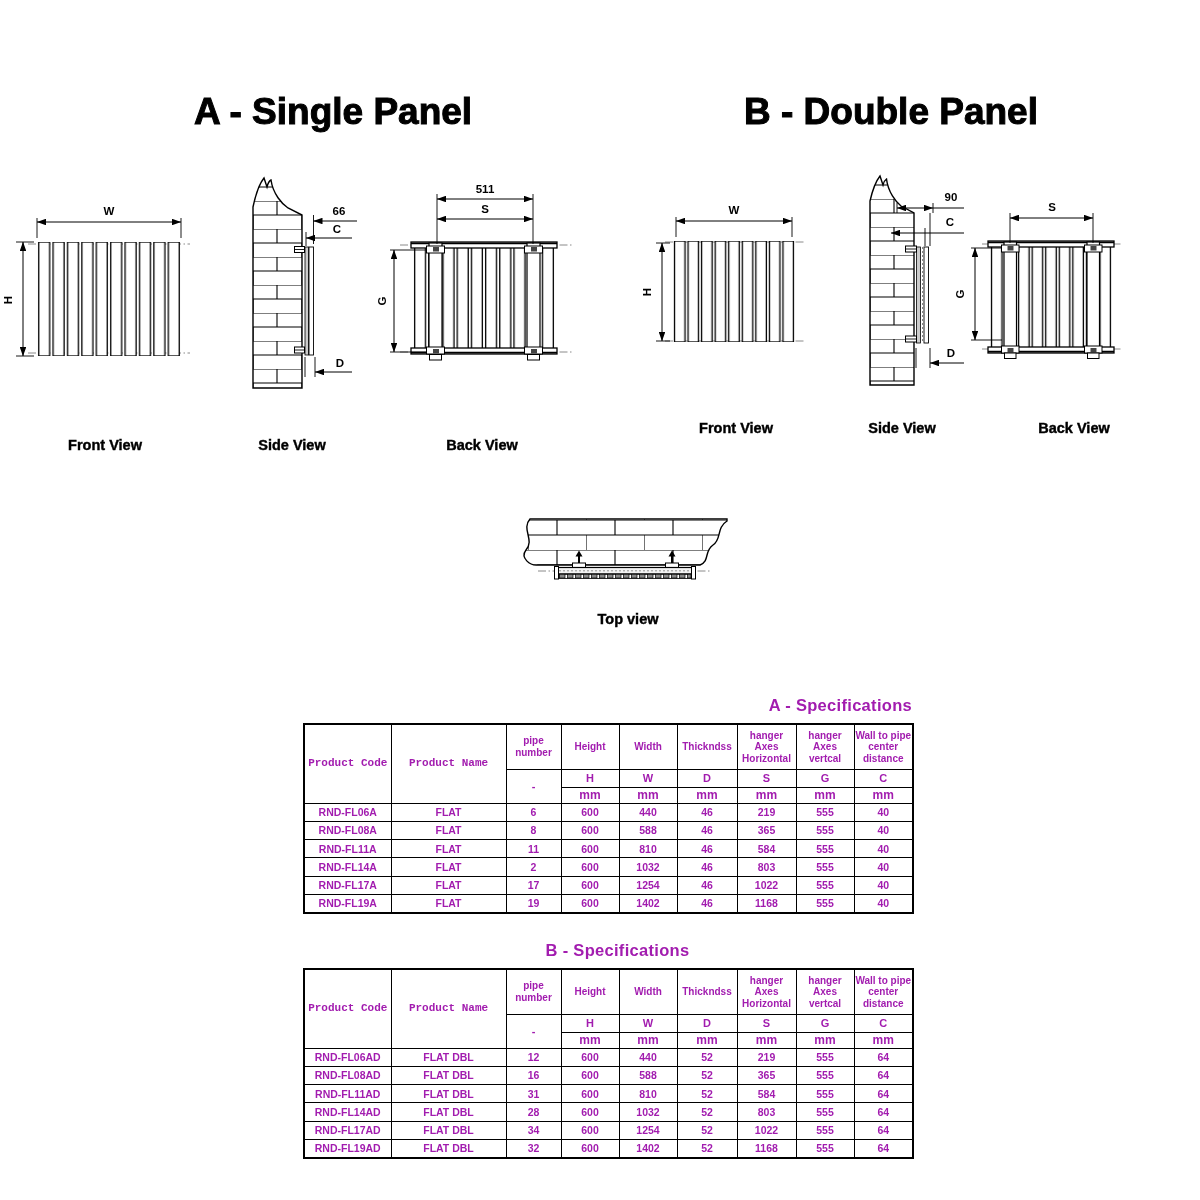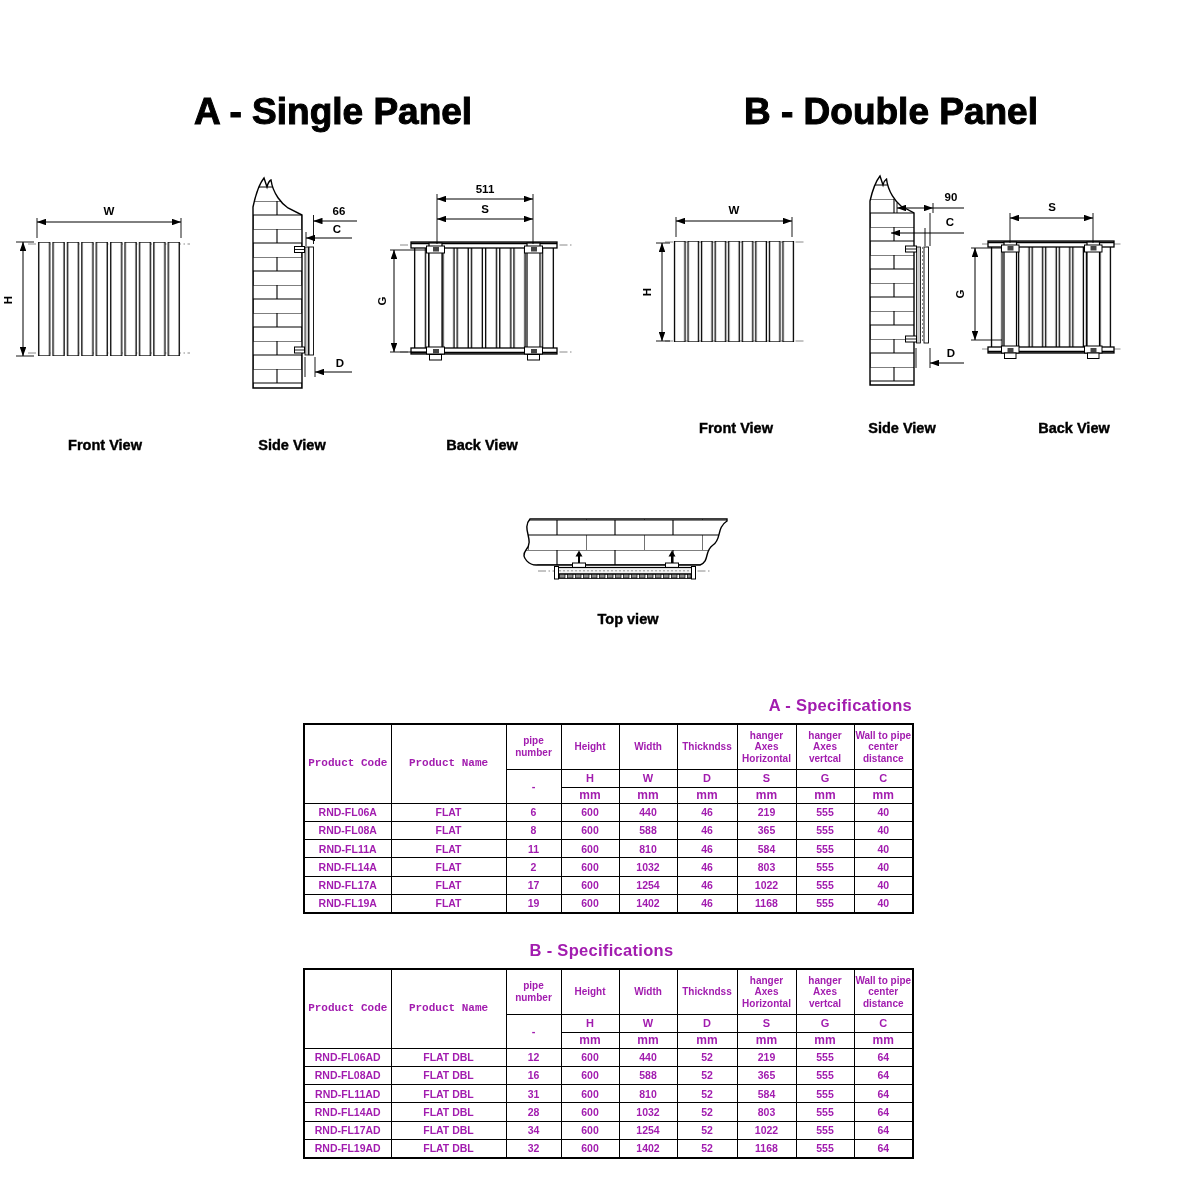--- a/index.html
+++ b/index.html
@@ -332,21 +332,21 @@
           <td>600</td>
           <td>1402</td>
           <td>46</td>
           <td>1168</td>
           <td>555</td>
           <td>40</td>
   </tr>
 </tbody>
     </table>
 
-<div class="spec-title" style="left:297px;top:941px;">B - Specifications</div>
+<div class="spec-title" style="left:313px;top:941px;">B - Specifications</div>
 <table class="spec" style="left:303px;top:968px;">
   <colgroup>
     <col style="width:87px">
         <col style="width:115px">
         <col style="width:55px">
     <col style="width:58px">
         <col style="width:58px">
         <col style="width:60px">
     <col style="width:59px">
         <col style="width:58px">

